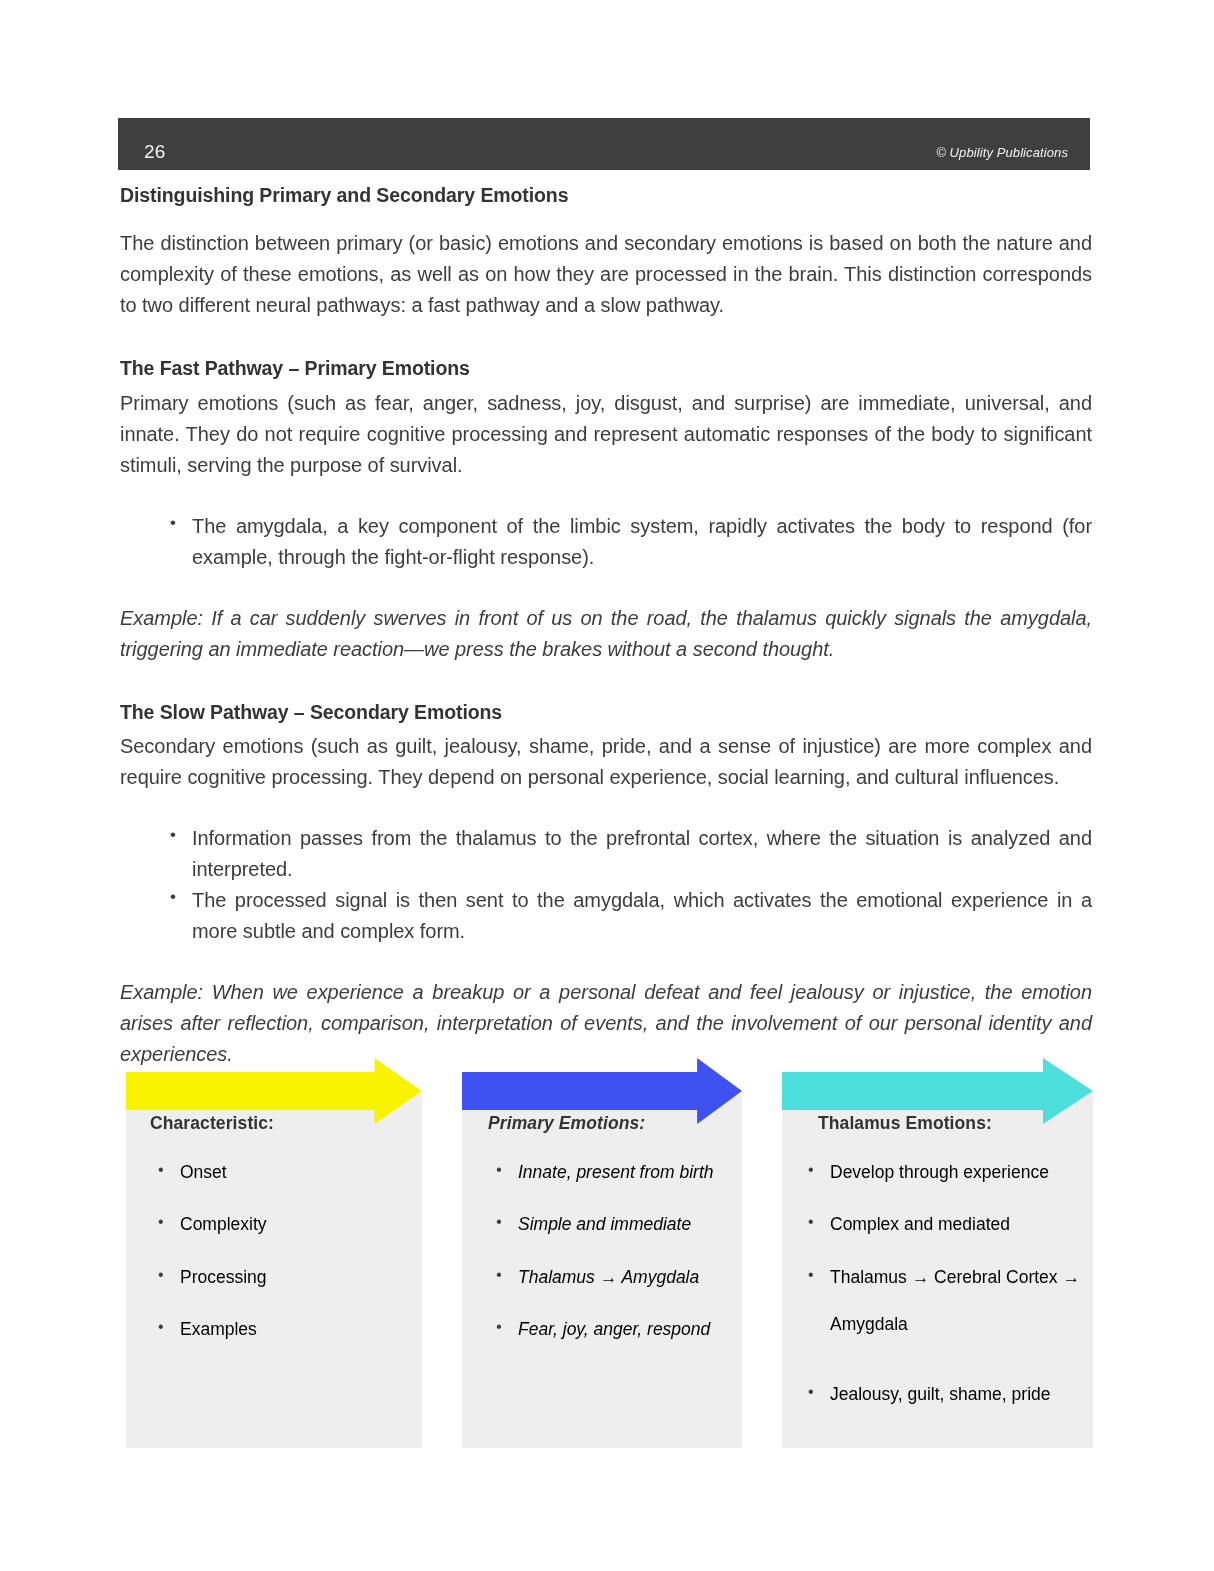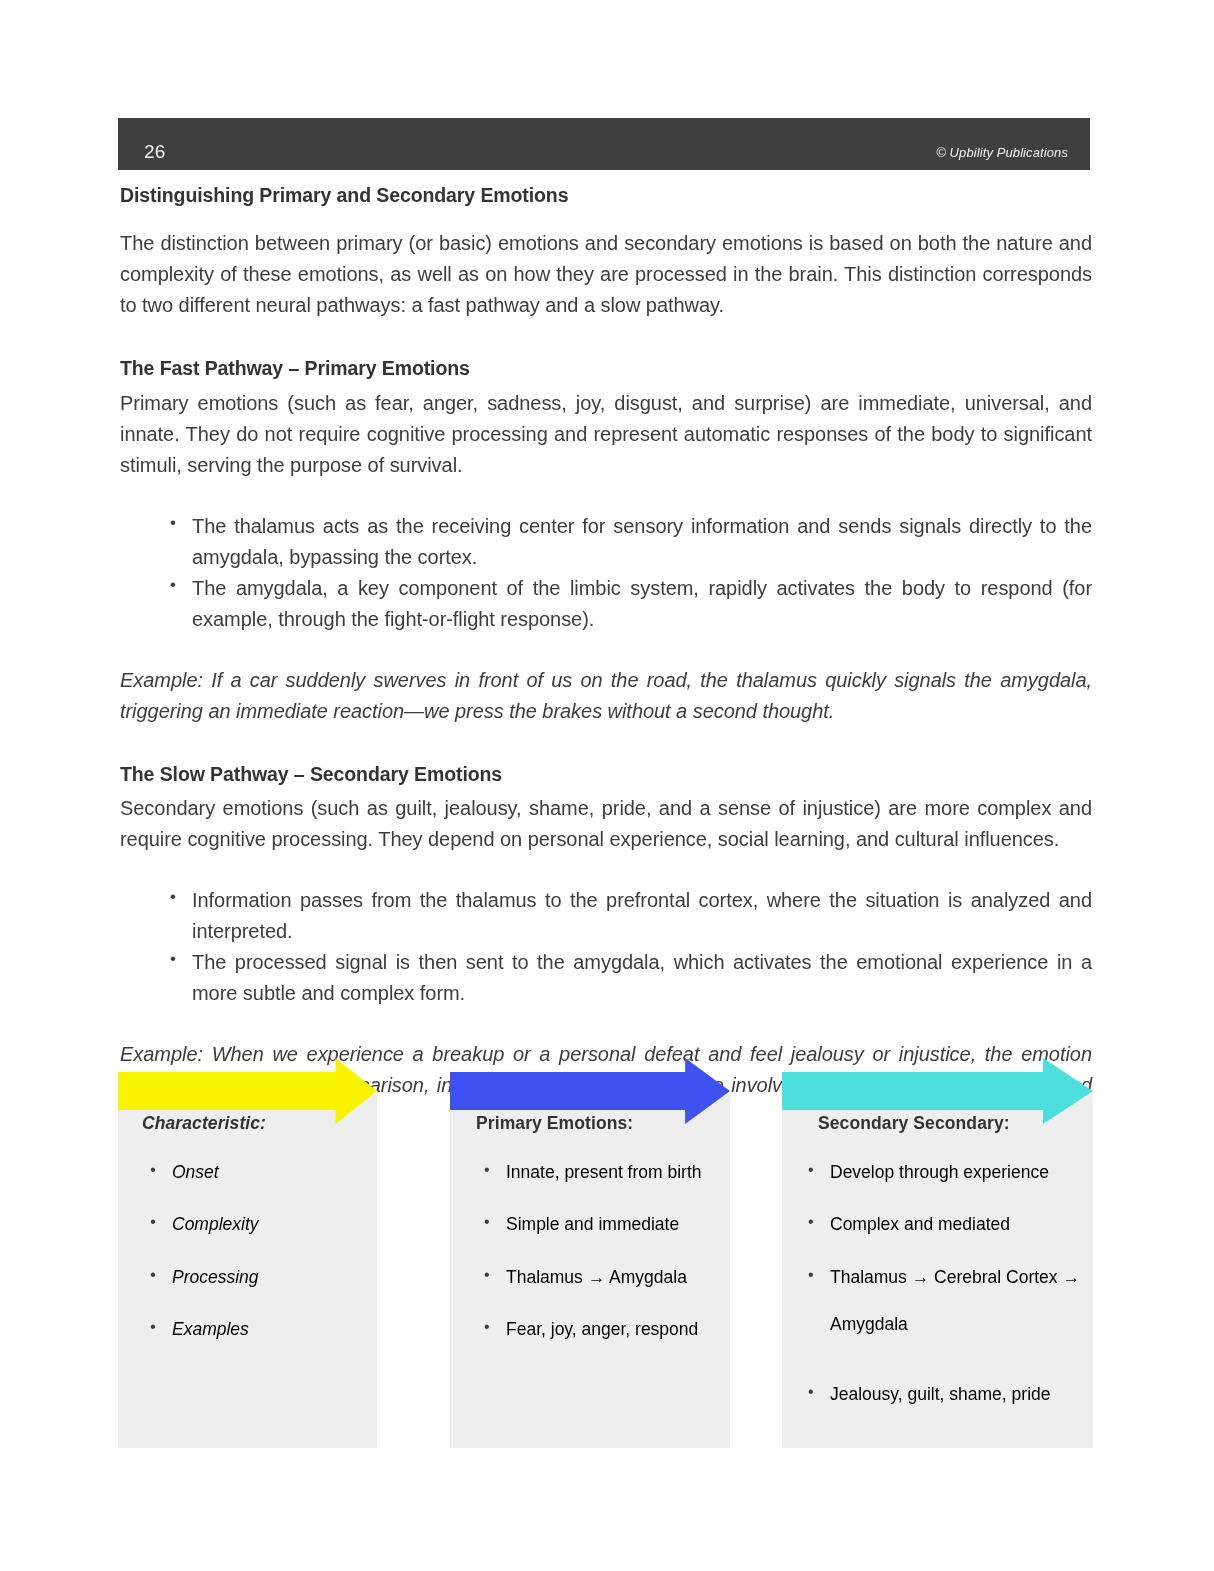--- a/index.html
+++ b/index.html
@@ -114,22 +114,22 @@
     left: 118px;
     top: 1058px;
     width: 975px;
     height: 400px;
   }
 
   .col {
     position: absolute;
     top: 0;
   }
-  .col-1 { left: 0px;   width: 259px; font-style: italic; }
-  .col-2 { left: 332px; width: 280px; }
+  .col-1 { left: 8px;   width: 296px; }
+  .col-2 { left: 344px; width: 280px; font-style: italic; }
   .col-3 { left: 664px; width: 311px; }
 
   .card {
     position: absolute;
     top: 37px;
     left: 0;
     width: 100%;
     background: #eeeeee;
     box-sizing: border-box;
   }
@@ -210,21 +210,20 @@
 
     <div class="gap-34"></div>
 
     <h3 class="h-sub">The Fast Pathway – Primary Emotions</h3>
     <div class="gap-14" style="height:6px"></div>
     <p class="body">Primary emotions (such as fear, anger, sadness, joy, disgust, and surprise) are immediate, universal, and innate. They do not require cognitive processing and represent automatic responses of the body to significant stimuli, serving the purpose of survival.</p>
 
     <div class="gap-30"></div>
 
     <ul class="body-list">
-      <li>The thalamus acts as the receiving center for sensory information and sends signals directly to the amygdala, bypassing the cortex.</li>
       <li>The amygdala, a key component of the limbic system, rapidly activates the body to respond (for example, through the fight-or-flight response).</li>
     </ul>
 
     <div class="gap-30"></div>
 
     <p class="body ital">Example: If a car suddenly swerves in front of us on the road, the thalamus quickly signals the amygdala, triggering an immediate reaction—we press the brakes without a second thought.</p>
 
     <div class="gap-34"></div>
 
     <h3 class="h-sub">The Slow Pathway – Secondary Emotions</h3>
@@ -282,21 +281,21 @@
     </div>
 
     <div class="col col-3">
       <div class="card"></div>
       <div class="arrow-wrap">
         <svg viewBox="0 0 311 66" preserveAspectRatio="none" aria-hidden="true">
           <polygon points="0,14 261,14 261,0 311,33 261,66 261,52 0,52" fill="#4ddfdb"></polygon>
         </svg>
       </div>
       <div class="card-inner">
-        <div class="card-title">Secondary Secondary:</div>
+        <div class="card-title">Thalamus Emotions:</div>
         <ul class="card-list">
           <li>Develop through experience</li>
           <li>Complex and mediated</li>
           <li style="margin-bottom:44px">
             <span>Thalamus → Cerebral Cortex →</span>
             <span class="wrapline">Amygdala</span>
           </li>
           <li>Jealousy, guilt, shame, pride</li>
         </ul>
       </div>

